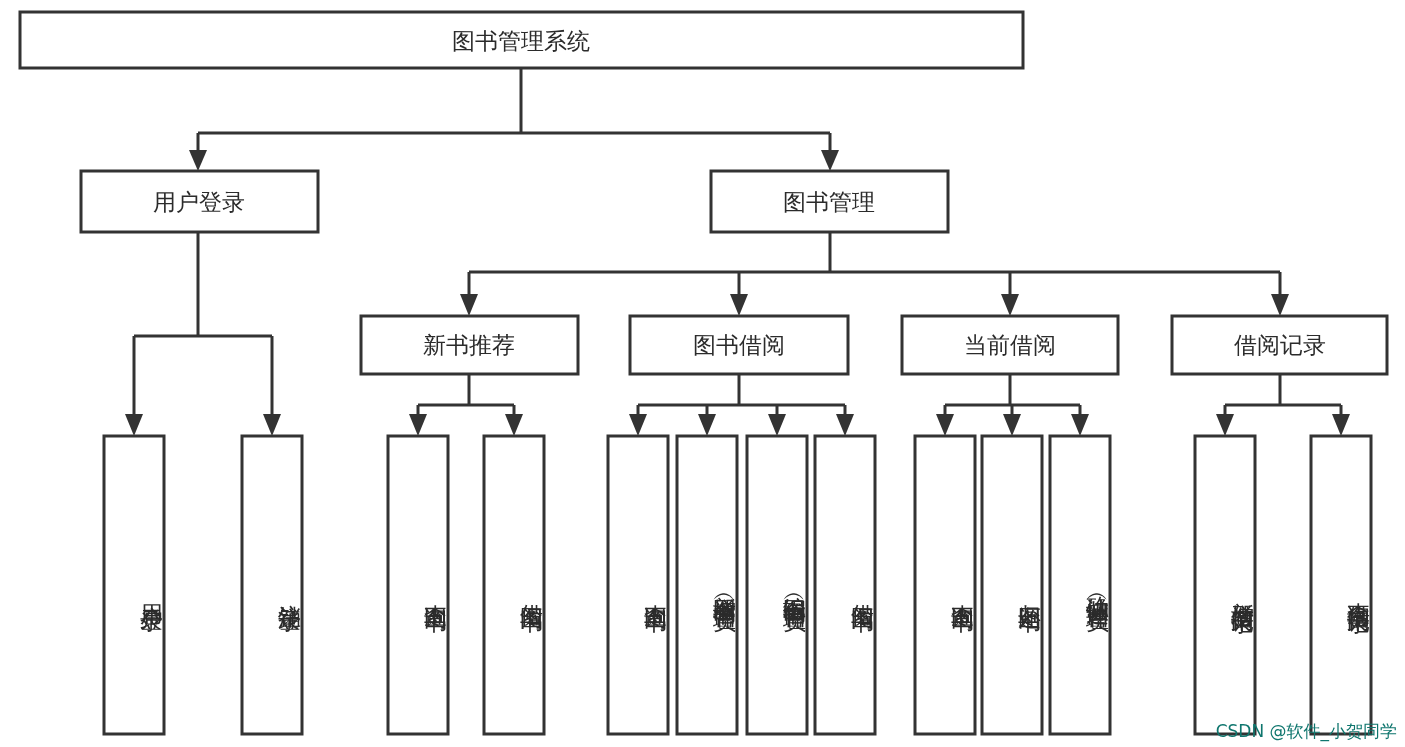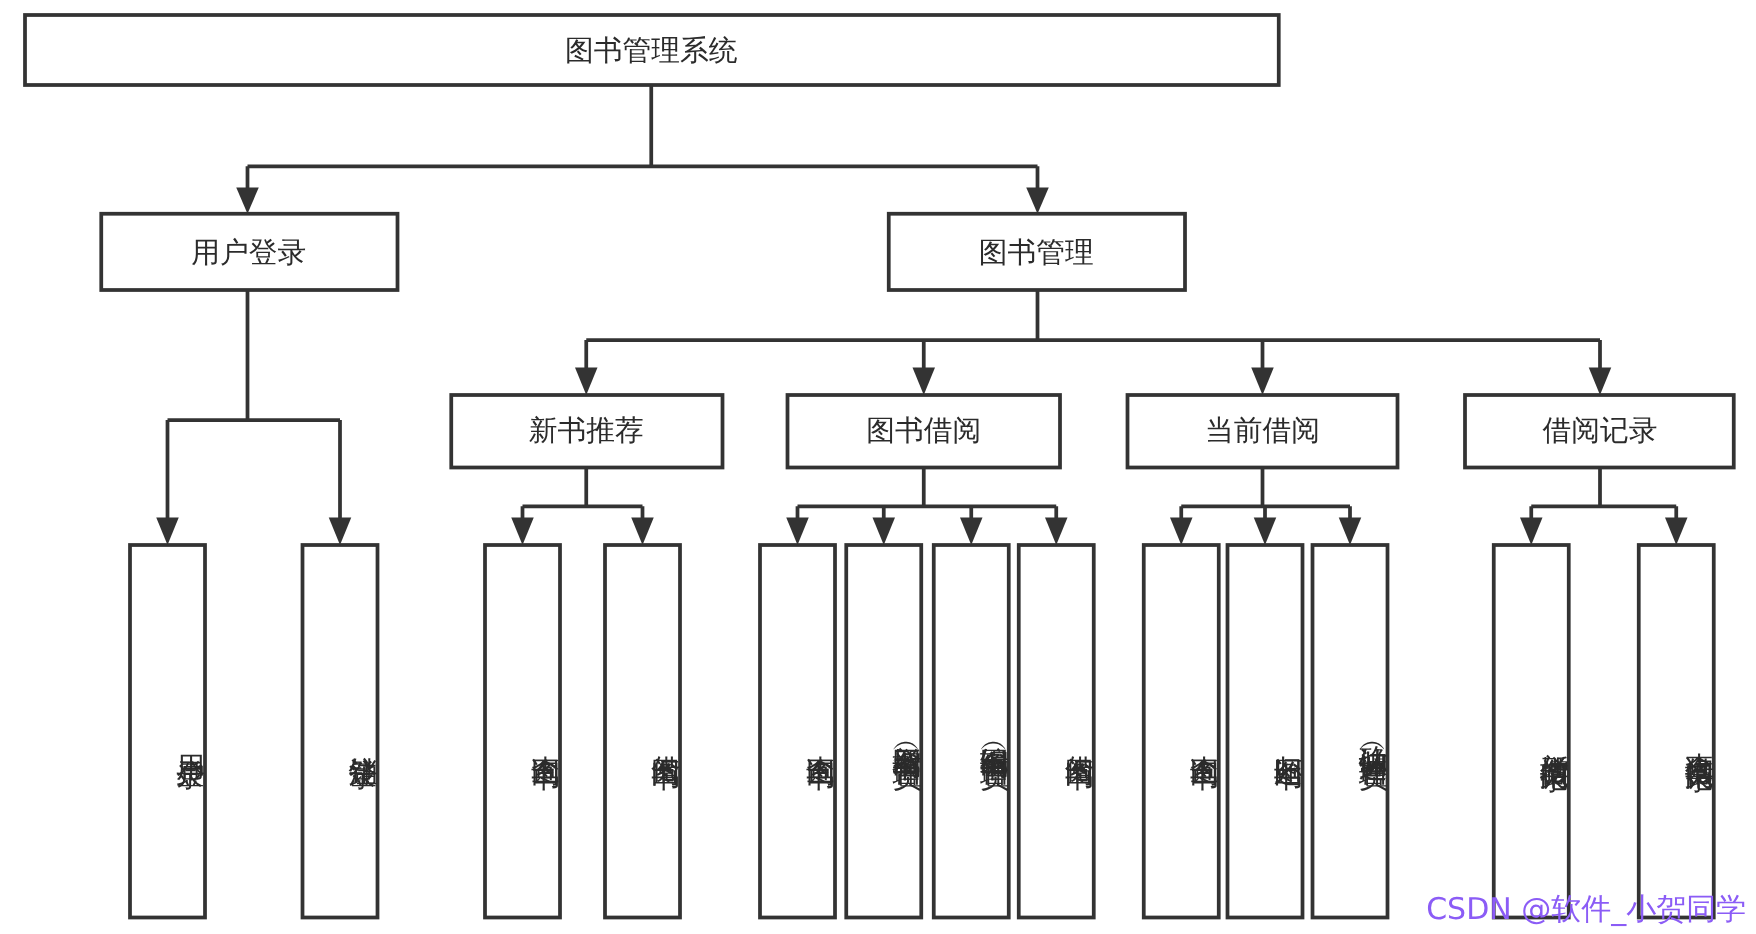--- a/index.html
+++ b/index.html
@@ -65,22 +65,22 @@
     justify-content: center;
     white-space: nowrap;
     pointer-events: none;
     user-select: none;
   }
   .watermark {
     position: absolute;
     right: 8px;
     bottom: 4px;
     font-family: "DejaVu Sans", "Liberation Sans", sans-serif;
-    font-size: 24px;
-    color: #8b5cf6;
+    font-size: 17px;
+    color: #0f766e;
     white-space: nowrap;
     user-select: none;
   }
 </style>
 </head>
 <body>
 
 <div id="diagram-root">
 
   <svg id="flowchart" viewBox="0 0 1405 747">

